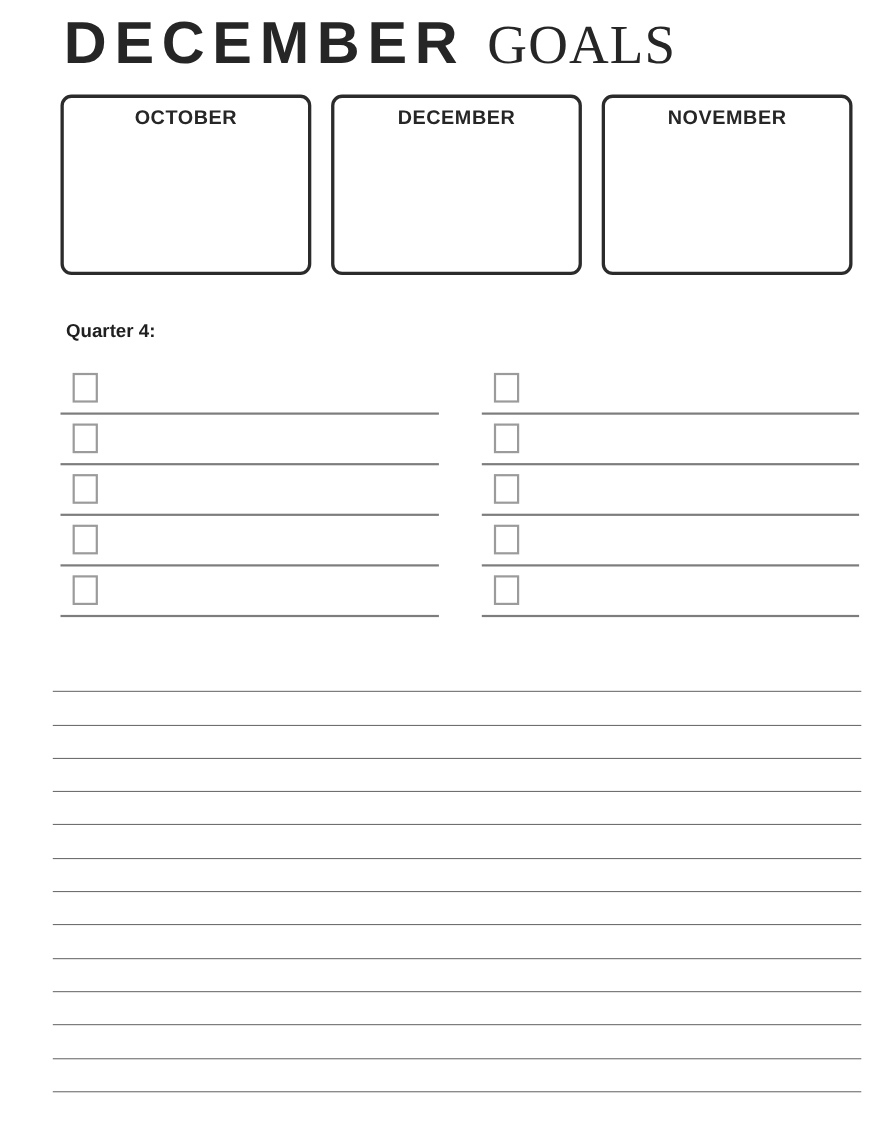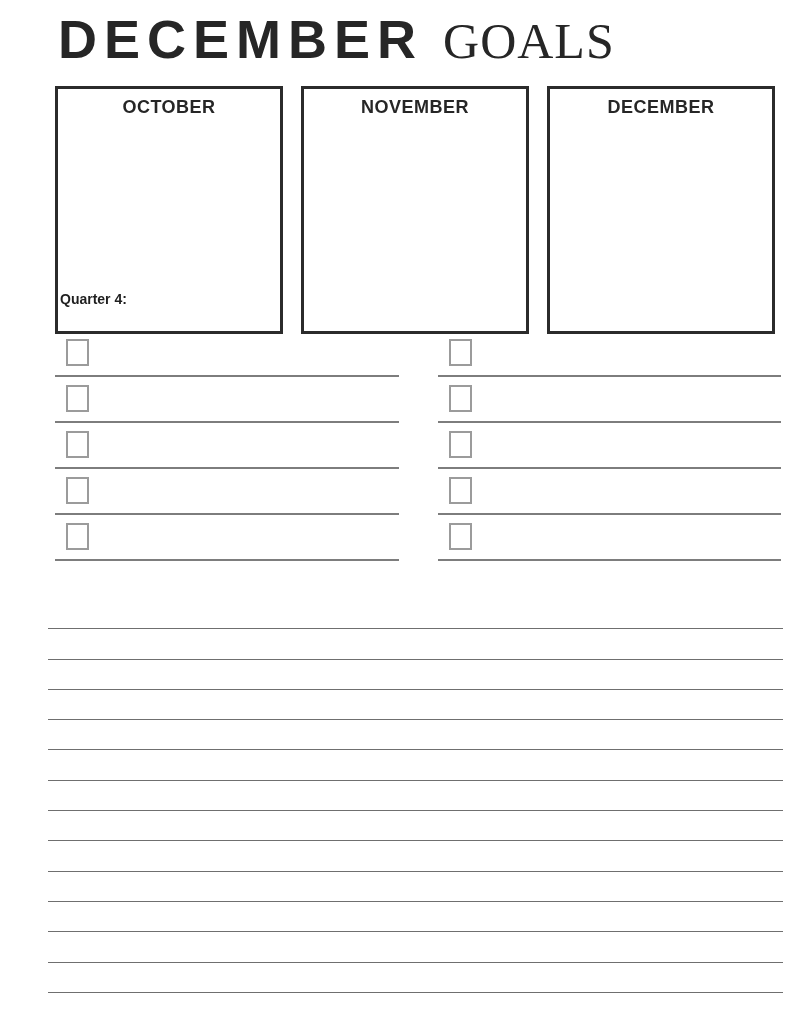--- a/index.html
+++ b/index.html
@@ -37,36 +37,36 @@
     font-size:50px;font-weight:400;letter-spacing:1px;
     color:var(--text);
   }
 
   
   .month-row{
     position:absolute;left:55px;top:86px;width:720px;height:195px;
     display:flex;gap:18px;
   }
   .month-box{
-    flex:1;height:248px;
+    flex:1;height:164px;
     border:3px solid var(--box-border);
-    border-radius:0;
+    border-radius:10px;
     background:var(--background);
   }
   .month-label{
     display:block;text-align:center;
     padding-top:8px;
     font-size:18px;font-weight:700;letter-spacing:0.5px;
     color:var(--text);
   }
 
   
   .quarter-heading{
     position:absolute;left:60px;top:291px;
-    font-size:14px;font-weight:700;color:#1f1f1f;
+    font-size:17px;font-weight:700;color:#1f1f1f;
   }
 
   
   .checklist{
     position:absolute;left:55px;top:339px;width:726px;
     display:flex;justify-content:space-between;
   }
   .check-col{width:344px;}
   .check-col:last-child{width:343px;}
   .check-row{
@@ -100,24 +100,24 @@
   <div class="title">
     <span class="title-primary">DECEMBER</span>
     <span class="title-secondary">GOALS</span>
   </div>
 
   <div class="month-row">
     <div class="month-box">
       <span class="month-label">OCTOBER</span>
     </div>
     <div class="month-box">
-      <span class="month-label">NOVEMBER</span>
+      <span class="month-label">DECEMBER</span>
     </div>
     <div class="month-box">
-      <span class="month-label">DECEMBER</span>
+      <span class="month-label">NOVEMBER</span>
     </div>
   </div>
 
   <div class="quarter-heading">Quarter 4:</div>
 
   <div class="checklist">
     <div class="check-col">
         <div class="check-row">
           <span class="checkbox"></span>
         </div>

